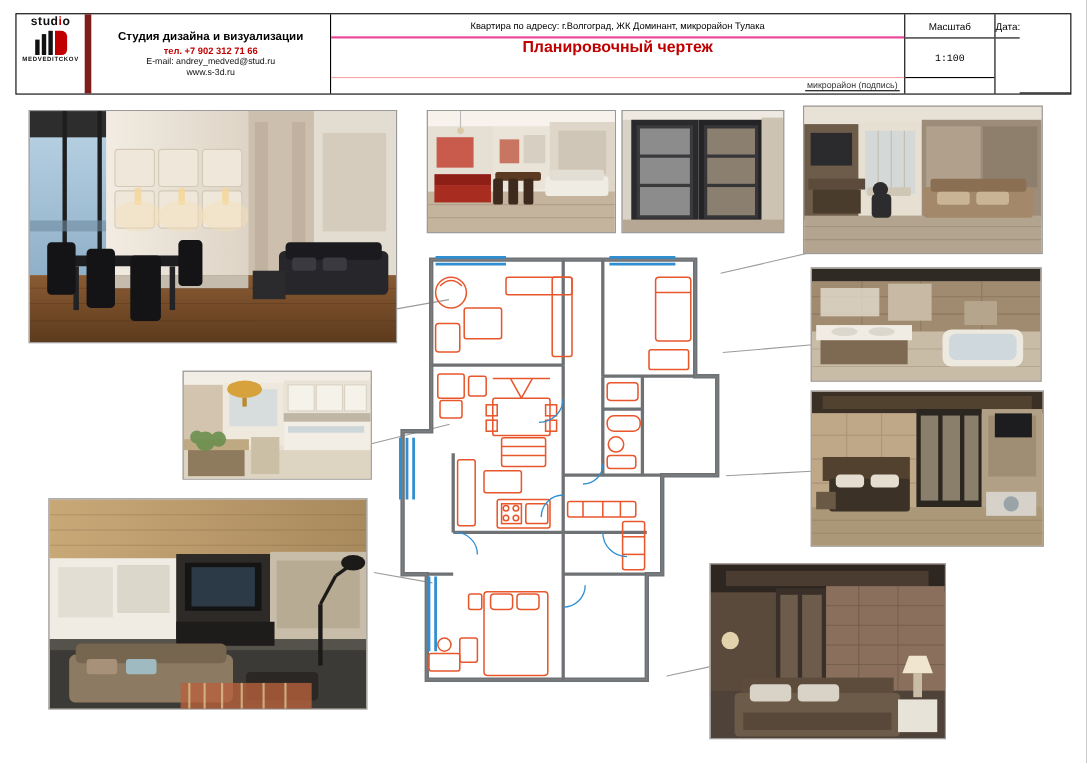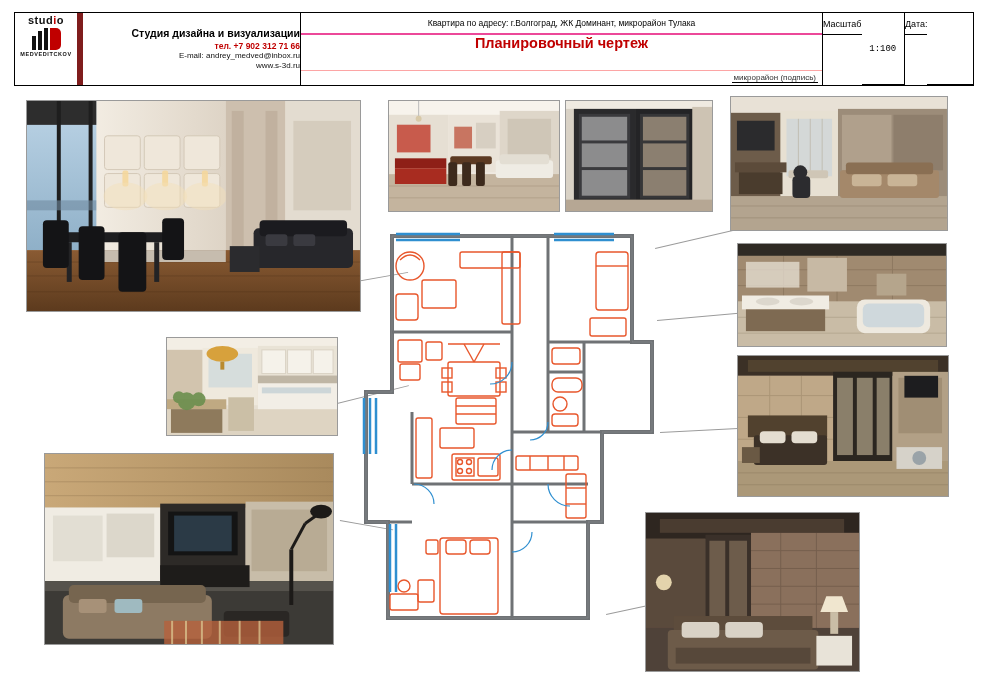--- a/index.html
+++ b/index.html
@@ -73,21 +73,21 @@
     letter-spacing: 0.6px;
     color: #111;
     font-weight: bold;
   }
   .tb-company {
     width: 218px;
     border-right: 1px solid #000;
     box-sizing: border-box;
     display: flex;
     flex-direction: column;
-    align-items: flex-end;
+    align-items: center;
     justify-content: center;
     text-align: center;
     line-height: 1.25;
   }
   .tb-company .name {
     font-size: 10.5px;
     font-weight: bold;
     color: #000;
     margin-bottom: 1px;
   }
@@ -142,21 +142,21 @@
   }
   .tb-approve span {
     border-bottom: 1px solid #000;
     padding: 0 2px;
   }
   .tb-scale {
     width: 82px;
     border-right: 1px solid #000;
     box-sizing: border-box;
     display: flex;
-    flex-direction: row;
+    flex-direction: column;
   }
   .tb-date {
     width: 68px;
     box-sizing: border-box;
     display: flex;
     flex-direction: row;
   }
   .tb-cellhead {
     height: 22px;
     border-bottom: 1px solid #000;
@@ -225,21 +225,21 @@
           <i class="b2"></i>
           <i class="b3"></i>
           <i class="bd"></i>
       </div>
       <div class="logo-sub">MEDVEDITCKOV</div>
     </div>
 
     <div class="tb-company">
       <div class="name">Студия дизайна и визуализации</div>
       <div class="phone">тел. +7 902 312 71 66</div>
-      <div class="mail">E-mail: andrey_medved@inbox.ru</div>
+      <div class="mail">E-mail: andrey_medved@stud.ru</div>
       <div class="site">www.s-3d.ru</div>
     </div>
 
     <div class="tb-main">
       <div class="tb-addr">Квартира по адресу:  г.Волгоград,  ЖК Доминант, микрорайон Тулака</div>
       <div class="tb-title">
         <span>Планировочный чертеж</span>
       </div>
       <div class="tb-approve">
         <span>микрорайон (подпись)</span>

